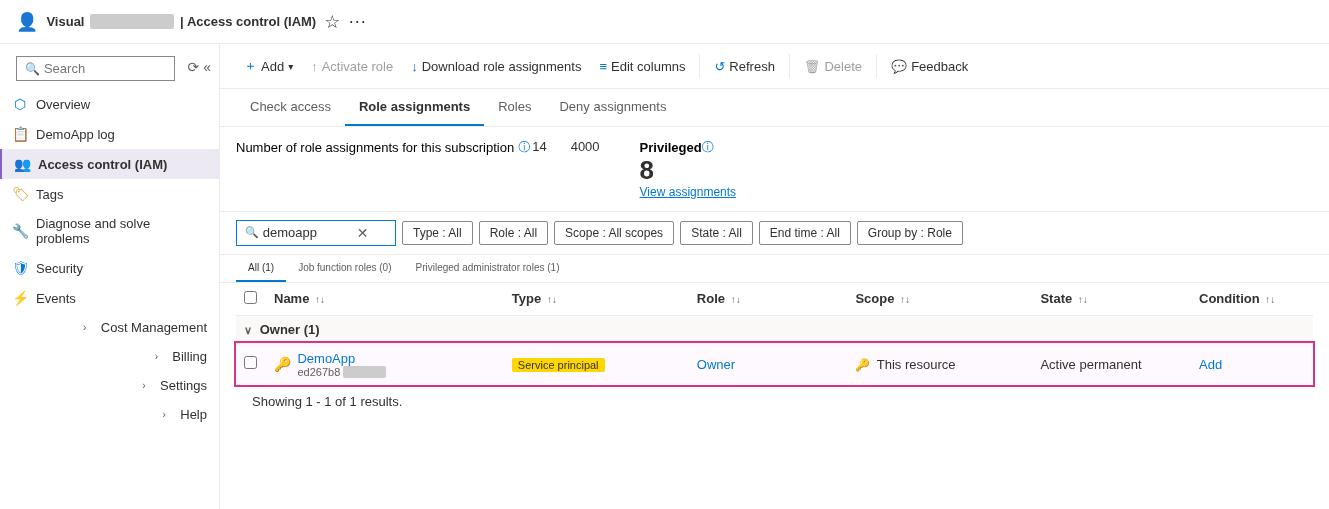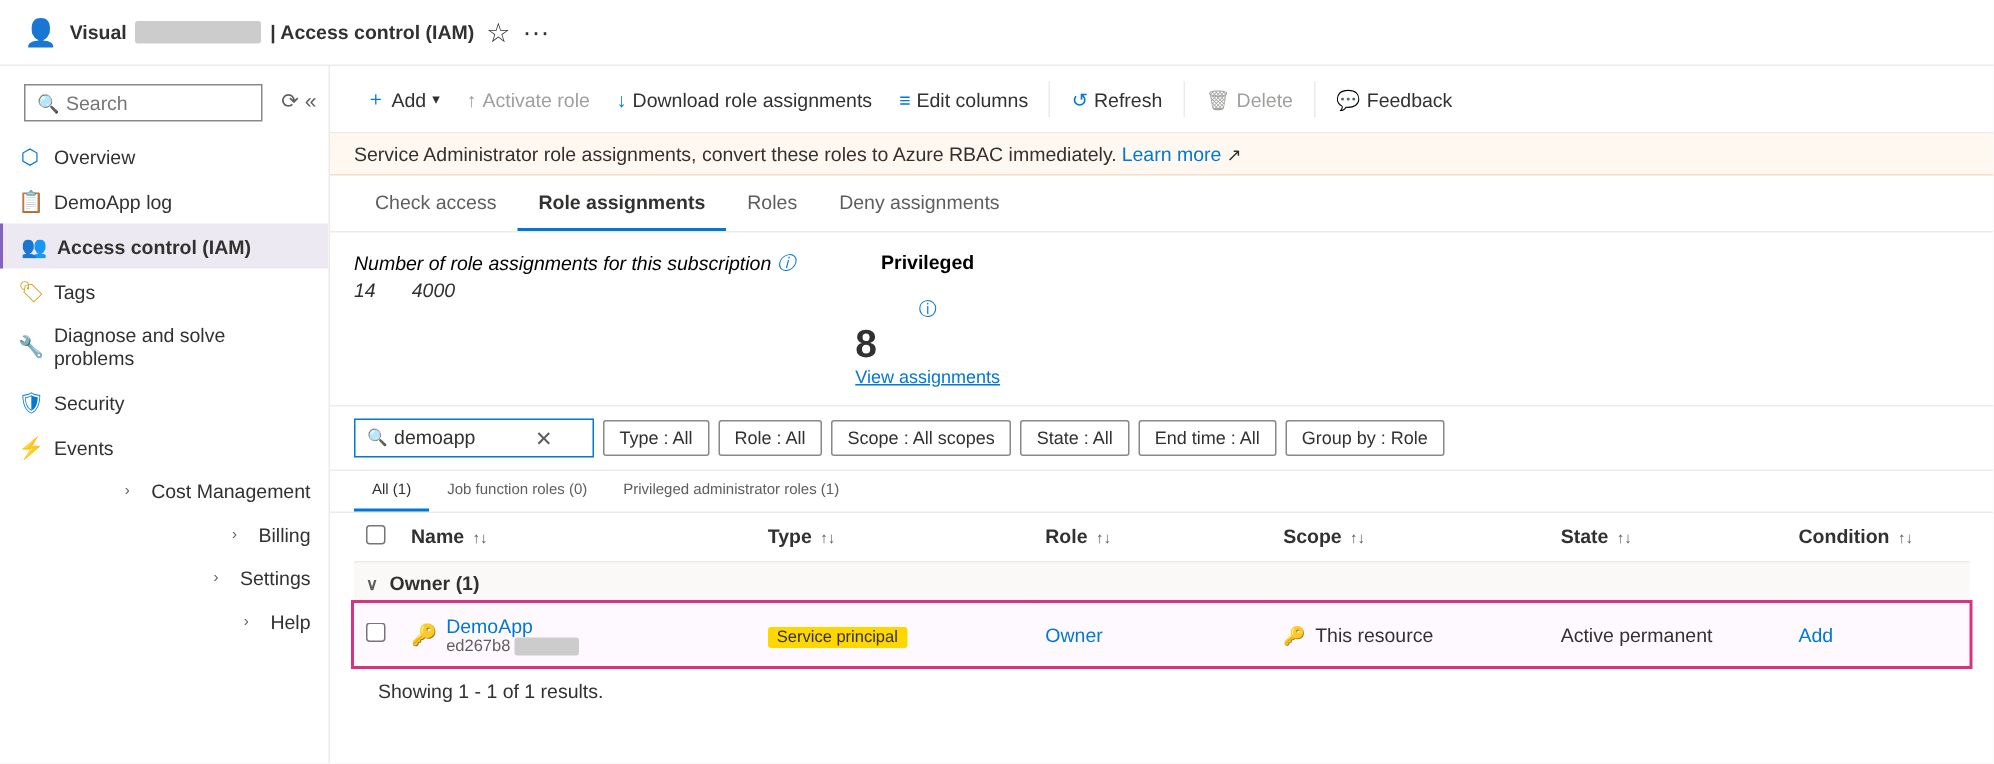--- a/index.html
+++ b/index.html
@@ -145,21 +145,21 @@
     .tab-warning { color: #d83b01; margin-right: 4px; }
 
     
     .stats-row {
       display: flex;
       align-items: flex-start;
       padding: 12px 16px;
       gap: 40px;
       border-bottom: 1px solid #edebe9;
     }
-    .stat-block { display: flex; flex-direction: column; gap: 2px; font-style: italic; }
+    .stat-block { display: flex; flex-direction: row; gap: 2px; }
     .stat-values { display: flex; gap: 24px; }
     .stat-value { font-size: 13px; color: #323130; }
     .stat-block-privileged { display: flex; flex-direction: column; }
     .stat-privileged-num { font-size: 26px; font-weight: 600; color: #323130; line-height: 1.1; }
     .stat-privileged-link { color: #0078d4; font-size: 12px; cursor: pointer; }
 
     
     .filter-row {
       display: flex;
       align-items: center;
@@ -372,45 +372,41 @@
         <span class="btn-icon" style="color:#a19f9d;">🗑</span>
         <span>Delete</span>
       </button>
       <div class="toolbar-separator"></div>
       <button class="toolbar-btn">
         <span class="btn-icon">💬</span>
         <span>Feedback</span>
       </button>
     </div>
 
-    <div class="warning-bar">
-      <span>Service Administrator role assignments, convert these roles to Azure RBAC immediately.</span>
-      <a href="#">Learn more</a> ↗
-    </div>
 
     <div class="tab-bar">
       <div class="tab">Check access</div>
       <div class="tab active">Role assignments</div>
       <div class="tab">Roles</div>
       <div class="tab">Deny assignments</div>
     </div>
 
     <div class="stats-row">
       <div class="stat-block">
         <div style="display:flex;align-items:center;gap:4px;">
           <span>Number of role assignments for this subscription</span>
           <span style="color:#0078d4;font-size:12px;">ⓘ</span>
         </div>
         <div class="stat-values">
           <span class="stat-value">14</span>
           <span class="stat-value">4000</span>
         </div>
       </div>
       <div class="stat-block-privileged">
-        <div style="display:flex;align-items:center;gap:16px;flex-direction:column;">
+        <div style="display:flex;align-items:center;gap:0;">
           <span style="font-weight:600;">Privileged</span>
           <span style="color:#0078d4;font-size:12px;">ⓘ</span>
         </div>
         <span class="stat-privileged-num">8</span>
         <a href="#" class="stat-privileged-link">View assignments</a>
       </div>
     </div>
 
     <div class="filter-row">
       <div class="filter-search">

